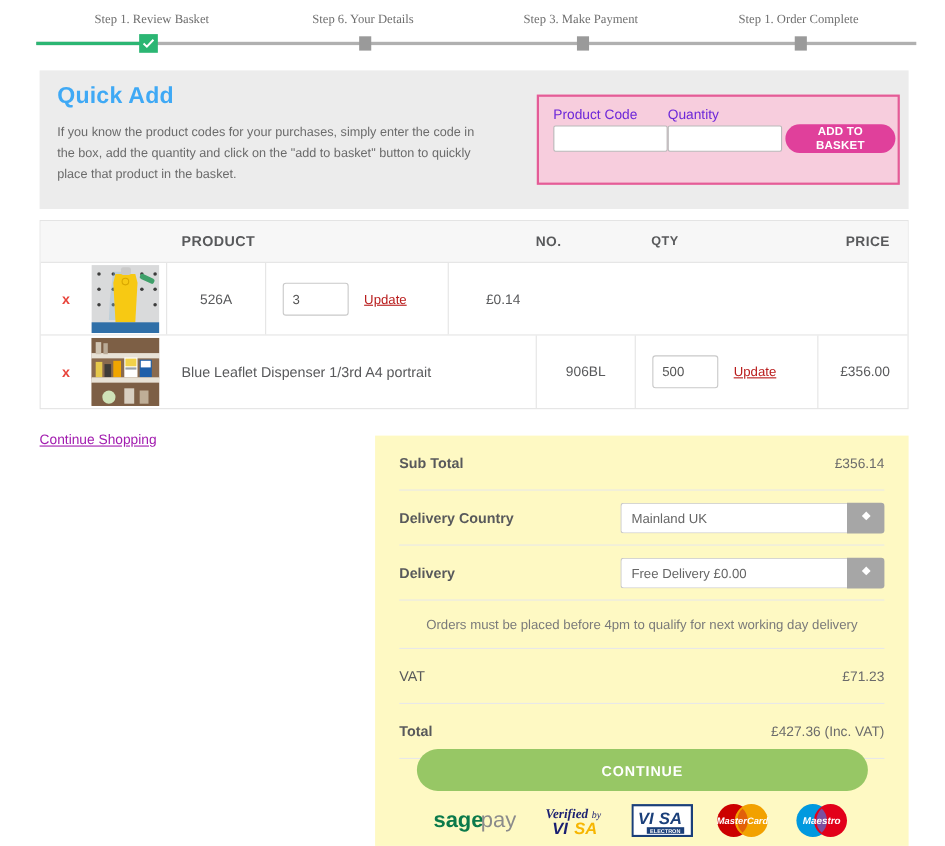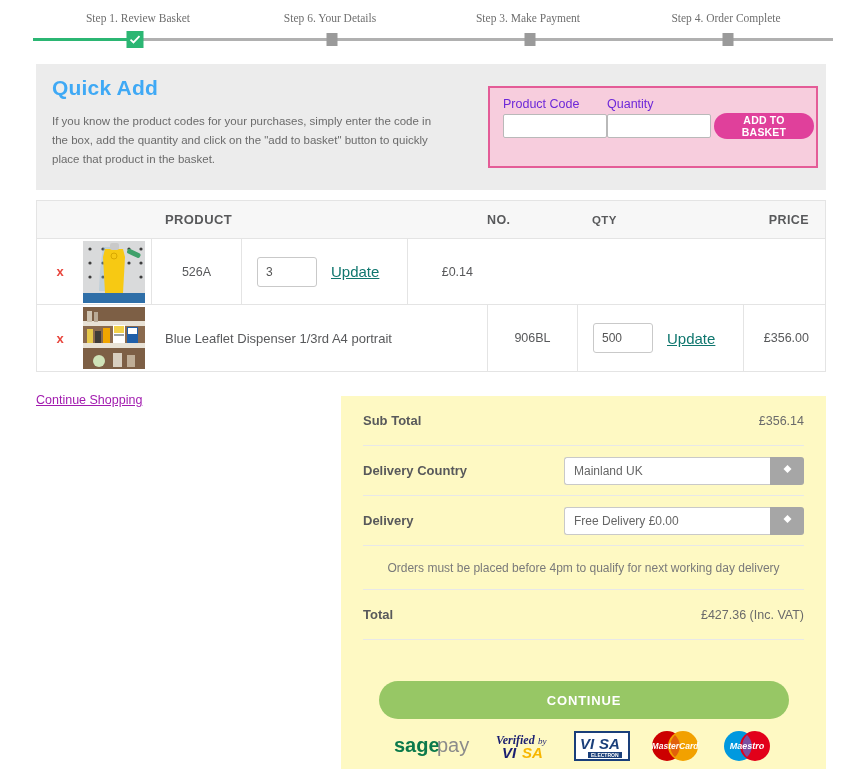--- a/index.html
+++ b/index.html
@@ -100,21 +100,21 @@
   .bk-head .c-no, .bk-head .c-qty, .bk-head .c-price { border-left: none; }
   .bk-head .c-no { justify-content: flex-start; }
   .bk-head .c-qty { padding-left: 15px; }
   .del-x { color: #e8453c; font-size: 13px; font-weight: bold; cursor: pointer; user-select: none; }
   .thumb { width: 62px; height: 62px; overflow: hidden; display: block; }
   .qty-input {
     width: 60px; height: 30px; border: 1px solid #c9c9c9; border-radius: 3px;
     font-family: "Liberation Sans", sans-serif; font-size: 12px; color: #555;
     padding: 0 8px; outline: none; background: #fff;
   }
-  .upd-link { color: #0f766e; font-size: 15px; text-decoration: underline; cursor: pointer; }
+  .upd-link { color: #b91c1c; font-size: 12px; text-decoration: underline; cursor: pointer; }
 
   
   .cont-shop {
     position: absolute; left: 36px; top: 393px;
     color: #a21caf; font-size: 12.5px; text-decoration: underline; cursor: pointer;
   }
 
   
   .summary {
     position: absolute; left: 341px; top: 396px;
@@ -158,21 +158,21 @@
 </head>
 <body>
 
 <div class="page">
 
   <div class="steps">
     <div class="step-labels">
       <div class="step-label" style="left:138px">Step 1. Review Basket</div>
       <div class="step-label" style="left:330px">Step 6. Your Details</div>
       <div class="step-label" style="left:528px">Step 3. Make Payment</div>
-      <div class="step-label" style="left:726px">Step 4. Order Complete</div>
+      <div class="step-label" style="left:726px">Step 1. Order Complete</div>
     </div>
     <div class="track"></div>
     <div class="track-done"></div>
 
     <div class="node current" style="left:135px">
       <svg width="11" height="9" viewBox="0 0 11 9" aria-hidden="true">
         <path d="M1 4.6 L4 7.4 L10 1.1" fill="none" stroke="#ffffff" stroke-width="1.8"></path>
       </svg>
     </div>
     <div class="node" style="left:332px"></div>
@@ -311,20 +311,24 @@
         <span class="sel-btn">
           <svg width="11" height="13" viewBox="0 0 11 13" aria-hidden="true">
             <path d="M5.5 1 L9.5 5 L5.5 9 L1.5 5 Z" fill="#ffffff"></path>
           </svg>
         </span>
       </span>
     </div>
 
     <div class="note-row">Orders must be placed before 4pm to qualify for next working day delivery</div>
 
+    <div class="sum-row">
+      <span class="sum-lab" style="font-weight:normal">VAT</span>
+      <span class="sum-val">£71.23</span>
+    </div>
 
     <div class="sum-row">
       <span class="sum-lab">Total</span>
       <span class="sum-val">£427.36 (Inc. VAT)</span>
     </div>
 
     <button class="continue-btn">CONTINUE</button>
 
     <div class="paylogos">
 

